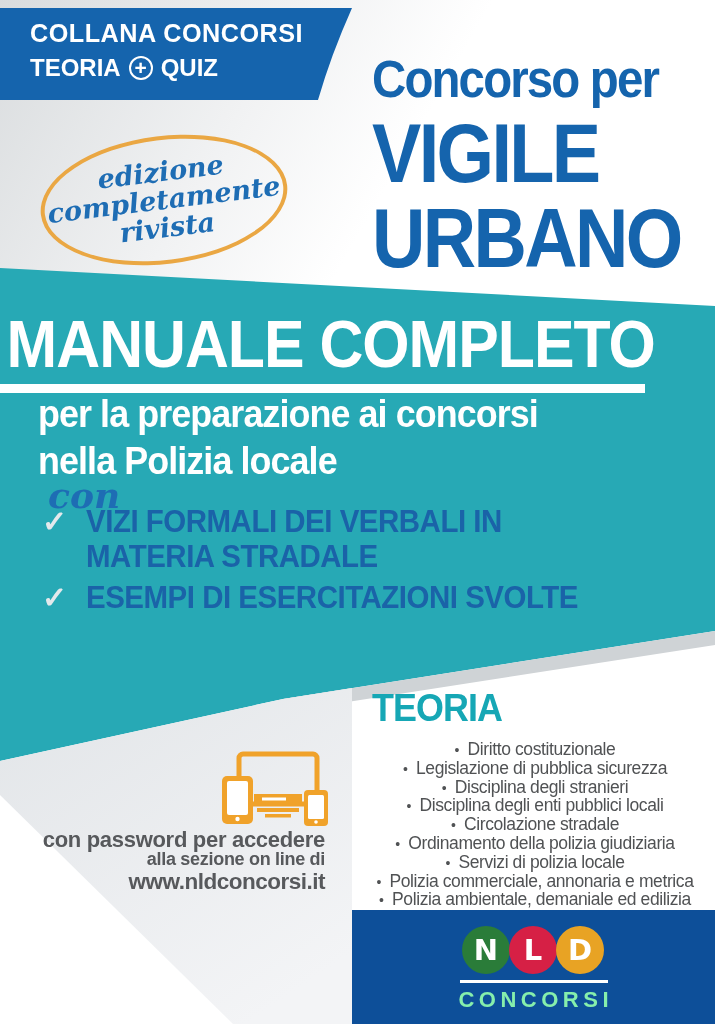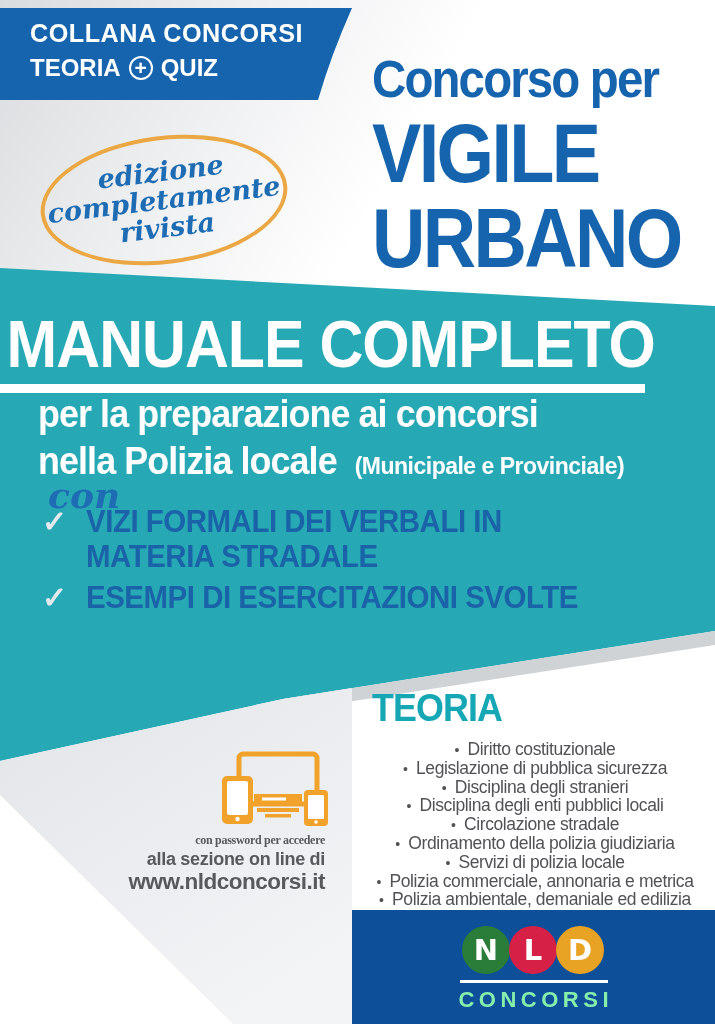--- a/index.html
+++ b/index.html
@@ -41,21 +41,21 @@
   .features .ftext{color:#1a63a8;font-size:31px;font-weight:bold;letter-spacing:-.5px;line-height:35px;transform:scaleX(.95);transform-origin:left top;}
 
   
   .toc-heading{position:absolute;left:372px;top:686px;color:#16a7b5;font-size:39px;font-weight:bold;letter-spacing:-1px;transform:scaleX(.92);transform-origin:left top;}
   .toc-list{position:absolute;left:361px;top:741px;width:348px;list-style:none;margin:0;padding:0;}
   .toc-list li{color:#505254;font-size:17.5px;line-height:17.8px;letter-spacing:-.4px;white-space:nowrap;text-align:center;}
   .toc-list .bullet{font-size:14px;margin-right:4px;}
 
   .devices-svg{position:absolute;left:221px;top:748px;width:108px;height:80px;}
   .online-access{position:absolute;left:40px;top:830px;width:285px;text-align:right;color:#57595c;font-weight:bold;}
-  .oa1{font-size:12px;line-height:20px;letter-spacing:-.3px;font-family:Liberation Serif, serif;}
+  .oa1{font-size:22px;line-height:20px;letter-spacing:-.3px;}
   .oa2{font-size:18px;line-height:19px;letter-spacing:-.3px;}
   .oa3{font-size:22.5px;line-height:26px;letter-spacing:-.5px;}
 
   
   .publisher{position:absolute;left:352px;top:910px;width:363px;height:114px;background:#0d4f99;display:flex;flex-direction:column;align-items:center;}
   .pub-circles{display:flex;margin-top:16px;}
   .pub-circle{width:48px;height:48px;border-radius:50%;display:flex;align-items:center;justify-content:center;color:#fff;font-size:29px;font-weight:bold;font-family:"DejaVu Sans",sans-serif;margin-left:-1px;}
   .pub-rule{width:148px;height:2.5px;background:#fff;margin:6px 0 4px;}
   .pub-name{color:#86efac;font-size:22px;font-weight:bold;letter-spacing:4.5px;text-indent:4.5px;}
 </style>
@@ -107,21 +107,20 @@
     </div>
 
   <div class="banner-heading">
     <span class="h">MANUALE COMPLETO</span>
     <div class="banner-rule"></div>
   </div>
   <div class="banner-sub">
     <div class="sub1">per la preparazione ai concorsi</div>
     <div class="sub2">
       <span class="big">nella Polizia locale</span>
-      <span class="note">(Municipale e Provinciale)</span>
     </div>
   </div>
   <div class="con-label">con</div>
   <ul class="features">
       <li>
       <span class="check">✓</span>
       <span class="ftext">VIZI FORMALI DEI VERBALI IN MATERIA STRADALE</span>
     </li>
       <li>
       <span class="check">✓</span>

